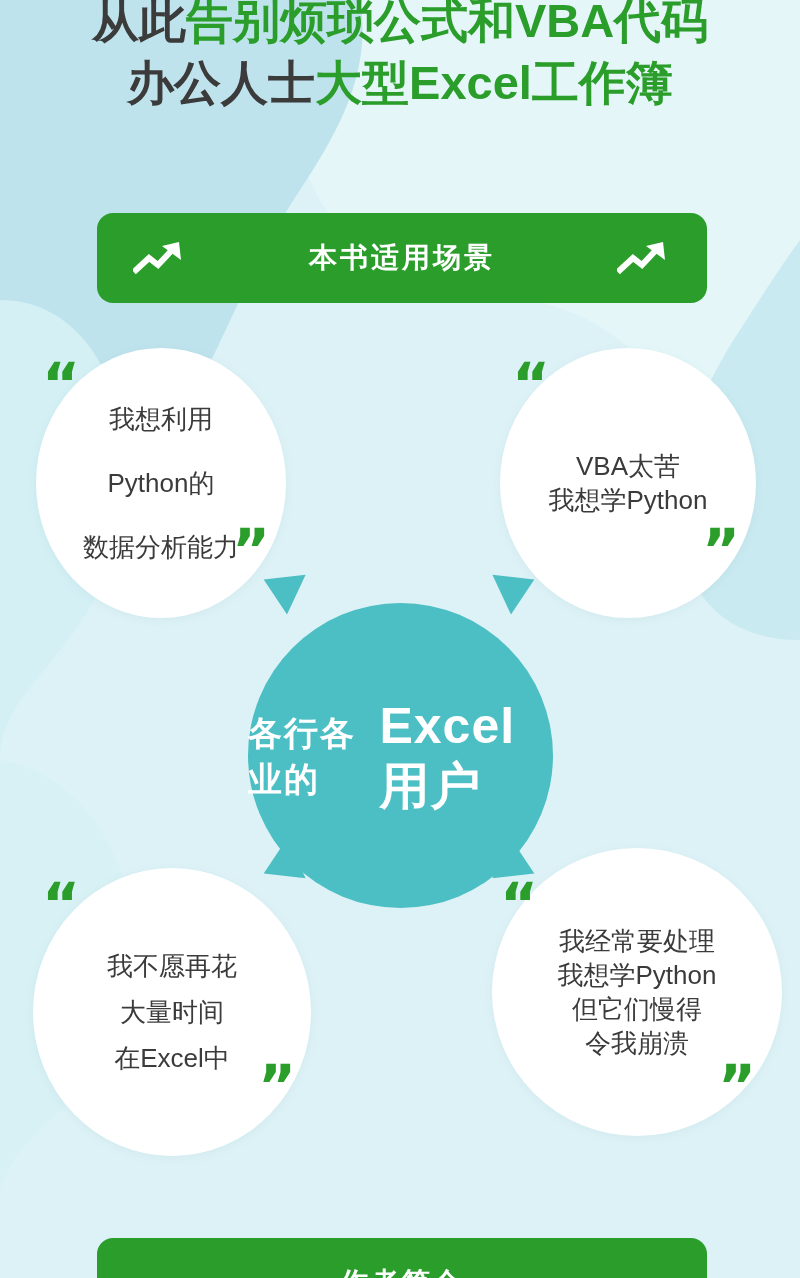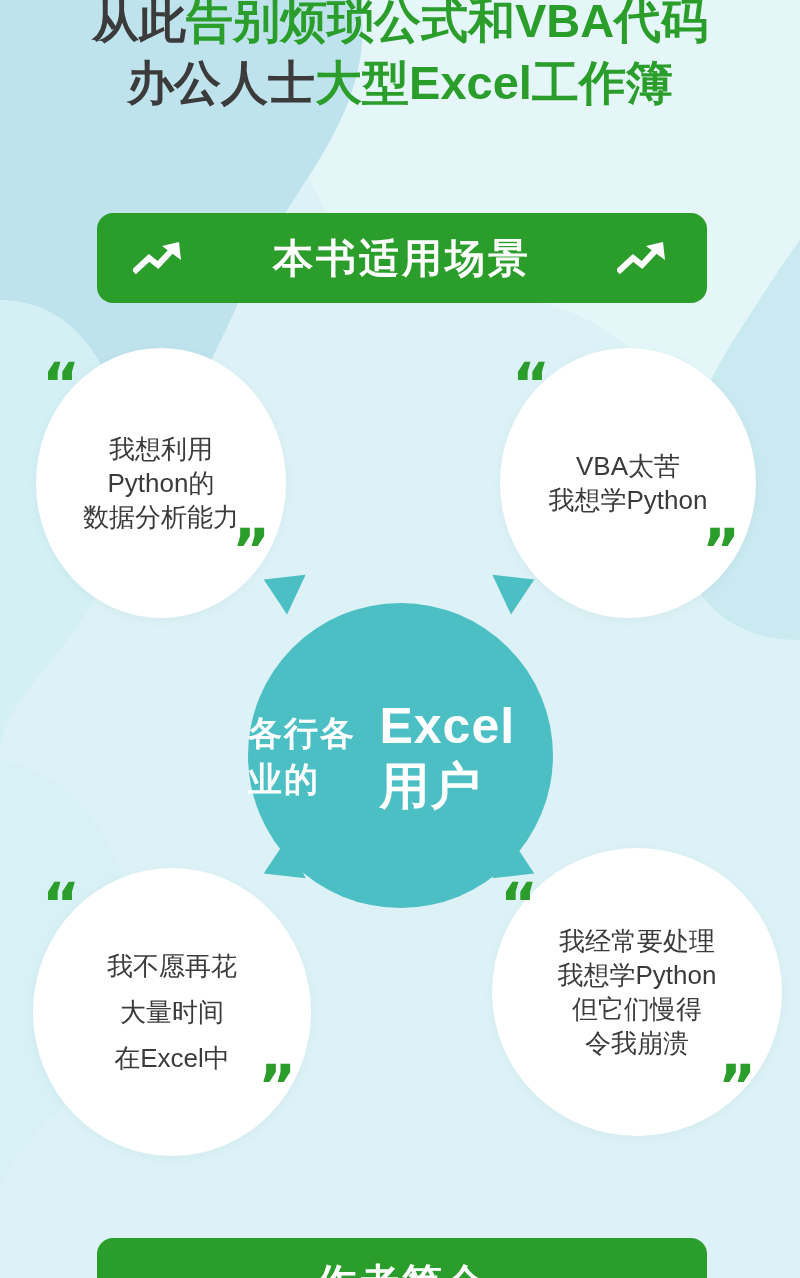--- a/index.html
+++ b/index.html
@@ -55,21 +55,21 @@
     display: flex;
     align-items: center;
     justify-content: center;
     z-index: 6;
   }
   .ribbon-top   { left: 97px; top: 213px;  width: 610px; height: 90px; }
   .ribbon-bottom{ left: 97px; top: 1238px; width: 610px; height: 90px; }
 
   .ribbon-title {
     color: #ffffff;
-    font-size: 40px;
+    font-size: 28px;
     font-weight: bold;
     letter-spacing: 3px;
   }
   .ribbon-icon {
     position: absolute;
     width: 54px;
     height: 40px;
   }
   .ribbon-icon.left  { left: 36px; }
   .ribbon-icon.right { right: 36px; }
@@ -87,21 +87,21 @@
     box-shadow: 0 2px 10px rgba(80,140,150,0.08);
   }
   .bubble-text {
     color: #3b3b3b;
     font-size: 26px;
     line-height: 34px;
     text-align: center;
     white-space: nowrap;
   }
 
-  .bubble-tl { left: 36px;  top: 348px; width: 250px; height: 270px; }
+  .bubble-tl { left: 36px;  top: 348px; width: 250px; height: 270px; gap: 30px; }
   .bubble-tr { left: 500px; top: 348px; width: 256px; height: 270px; }
   .bubble-bl { left: 33px;  top: 868px; width: 278px; height: 288px; gap: 12px; }
   .bubble-br { left: 492px; top: 848px; width: 290px; height: 288px; }
 
   
   .qmark {
     position: absolute;
     color: #2a9d2a;
     font-size: 58px;
     font-weight: bold;

